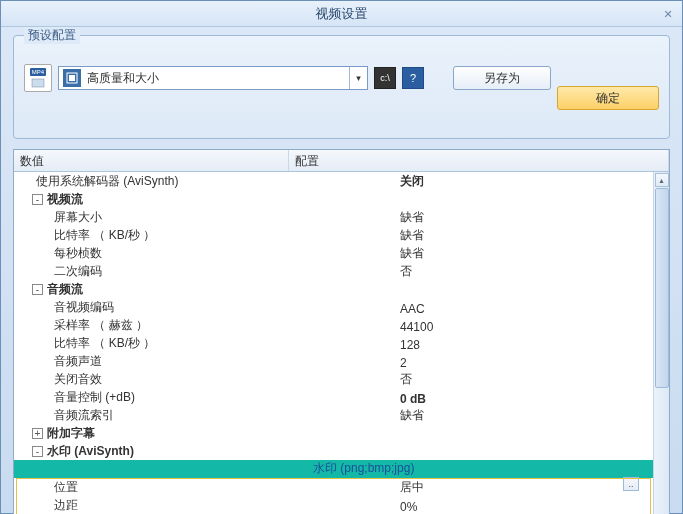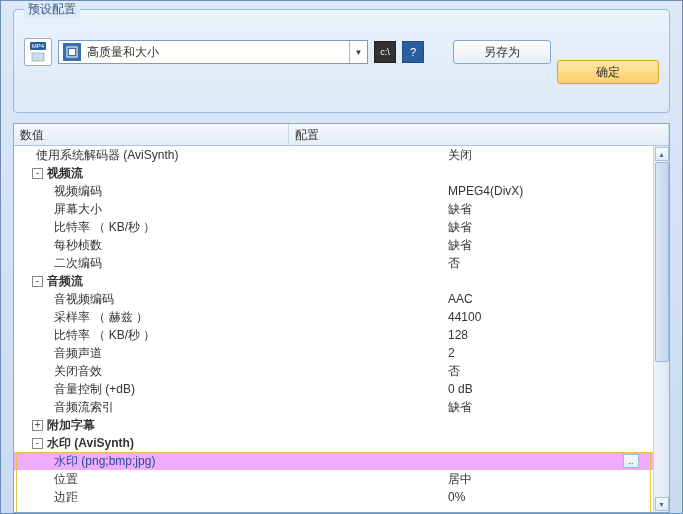--- a/index.html
+++ b/index.html
@@ -20,42 +20,46 @@
 .preset-dd { width: 18px; height: 22px; border-left: 1px solid #9fb9d8; display: flex; align-items: center; justify-content: center; color: #333; font-size: 9px; cursor: pointer; }
 .small-btn { width: 22px; height: 22px; background: #333; color: #fff; font-size: 9px; display: flex; align-items: center; justify-content: center; border: 1px solid #222; cursor: pointer; }
 .small-btn.help { background: #2a5ea0; border-color: #1e4a85; font-size: 11px; }
 .btn { height: 24px; border: 1px solid #8aa7c9; background: linear-gradient(#fefefe, #e6eef8); font-size: 12px; color: #333; padding: 0 30px; cursor: pointer; border-radius: 3px; }
 .btn.primary { background: linear-gradient(#ffe9a8, #fdd069); border-color: #d4a82e; padding: 0 38px; margin-top: 40px; }
 .table-wrap { margin: 10px 12px 12px 12px; background: #fff; border: 1px solid #8fabca; height: 390px; display: flex; flex-direction: column; }
 .thead { display: flex; background: linear-gradient(#f5f8fc, #e4ecf6); border-bottom: 1px solid #b0c3da; height: 22px; }
 .th { font-size: 12px; color: #333; padding: 3px 6px; border-right: 1px solid #c9d7e8; }
 .th-config { width: 380px; }
 .th-value { flex: 1; }
-.row { display: flex; height: 18px; font-size: 12px; color: #333; align-items: center; gap: 48px; }
+.row { display: flex; height: 18px; font-size: 12px; color: #333; align-items: flex-end; }
 .cell-config { width: 380px; display: flex; align-items: center; padding-left: 4px; white-space: nowrap; }
 .cell-value { flex: 1; padding-left: 6px; white-space: nowrap; }
 .expander { width: 11px; height: 11px; border: 1px solid #888; display: inline-flex; align-items: center; justify-content: center; font-size: 10px; line-height: 1; margin-right: 4px; color: #555; background: #fff; cursor: pointer; }
 .bold { font-weight: bold; }
 .indent-1 { padding-left: 22px; }
 .indent-2 { padding-left: 40px; }
 .highlight-box { position: absolute; border: 1px solid #e4c24a; pointer-events: none; }
-.sel-row { background: #f0abfc; color: #1a4f9a; }
+.sel-row { background: #14b8a6; color: #1a4f9a; flex-direction: column; }
 .sel-row .cell-value { color: #1a4f9a; }
 .dots-btn { width: 16px; height: 14px; background: linear-gradient(#f5f8fc,#e4ecf6); border: 1px solid #9fb9d8; font-size: 9px; display: flex; align-items: center; justify-content: center; margin-right: 14px; cursor: pointer; color: #444; }
 .scrollbar-v { width: 16px; background: linear-gradient(90deg,#ebf2fa,#dde8f5); border-left: 1px solid #c6d5e8; display: flex; flex-direction: column; align-items: center; }
 .sb-btn { width: 14px; height: 14px; background: linear-gradient(#f5f9fd,#dfe9f5); border: 1px solid #a9c0db; margin: 1px 0; display:flex; align-items:center; justify-content:center; font-size:8px; color:#567; cursor:pointer; }
 .sb-track { flex:1; width:14px; position:relative; }
 .sb-thumb { position:absolute; top:0; left:0; width:14px; height:200px; background: linear-gradient(90deg,#d8e6f6,#c3d6ed); border:1px solid #9fb9d8; border-radius:2px; cursor:pointer; }
 .tbody-outer { flex:1; display:flex; overflow:hidden; }
 .rows-area { flex:1; position:relative; overflow:hidden; }
 </style>
 </head>
 <body>
 
 <div class="window">
+  <div class="titlebar">
+    <span class="titlebar-text">视频设置</span>
+    <div class="close-btn">✕</div>
+  </div>
 
   <div class="preset-group">
     <div class="preset-legend">预设配置</div>
     <div class="preset-row">
       <div class="mp4-icon">
         <div class="badge">MP4</div>
         <svg width="14" height="10" viewBox="0 0 14 10">
             <rect x="1" y="1" width="12" height="8" fill="#cde" stroke="#789" stroke-width="0.5"></rect>
           </svg>
       </div>
@@ -86,42 +90,34 @@
       <div class="th th-value">数值</div>
       <div class="th th-config">配置</div>
     </div>
     <div class="tbody-outer">
       <div class="rows-area" id="rows-area">
           <div class="row">
             <div class="cell-config indent-1">
               <span>使用系统解码器 (AviSynth)</span>
             </div>
             <div class="cell-value" style="display: flex; align-items: center;">
-              <span style="flex: 1 1 0%;">关闭</span>
+              <span style="flex: 1 1 0%; font-weight: bold;">关闭</span>
             </div>
           </div>
           <div class="row">
             <div class="cell-config" style="padding-left: 18px;">
               <span class="expander">-</span>
               <span class="bold">视频流</span>
             </div>
             <div class="cell-value" style="display: flex; align-items: center;">
               <span style="flex: 1 1 0%;"></span>
             </div>
           </div>
           <div class="row">
             <div class="cell-config indent-2">
-              <span>视频编码</span>
-            </div>
-            <div class="cell-value" style="display: flex; align-items: center;">
-              <span style="flex: 1 1 0%;">MPEG4(DivX)</span>
-            </div>
-          </div>
-          <div class="row">
-            <div class="cell-config indent-2">
               <span>屏幕大小</span>
             </div>
             <div class="cell-value" style="display: flex; align-items: center;">
               <span style="flex: 1 1 0%;">缺省</span>
             </div>
           </div>
           <div class="row">
             <div class="cell-config indent-2">
               <span>比特率 （ KB/秒 ）</span>
             </div>
@@ -192,21 +188,21 @@
             </div>
             <div class="cell-value" style="display: flex; align-items: center;">
               <span style="flex: 1 1 0%;">否</span>
             </div>
           </div>
           <div class="row">
             <div class="cell-config indent-2">
               <span>音量控制 (+dB)</span>
             </div>
             <div class="cell-value" style="display: flex; align-items: center;">
-              <span style="flex: 1 1 0%;">0 dB</span>
+              <span style="flex: 1 1 0%; font-weight: bold;">0 dB</span>
             </div>
           </div>
           <div class="row">
             <div class="cell-config indent-2">
               <span>音频流索引</span>
             </div>
             <div class="cell-value" style="display: flex; align-items: center;">
               <span style="flex: 1 1 0%;">缺省</span>
             </div>
           </div>

